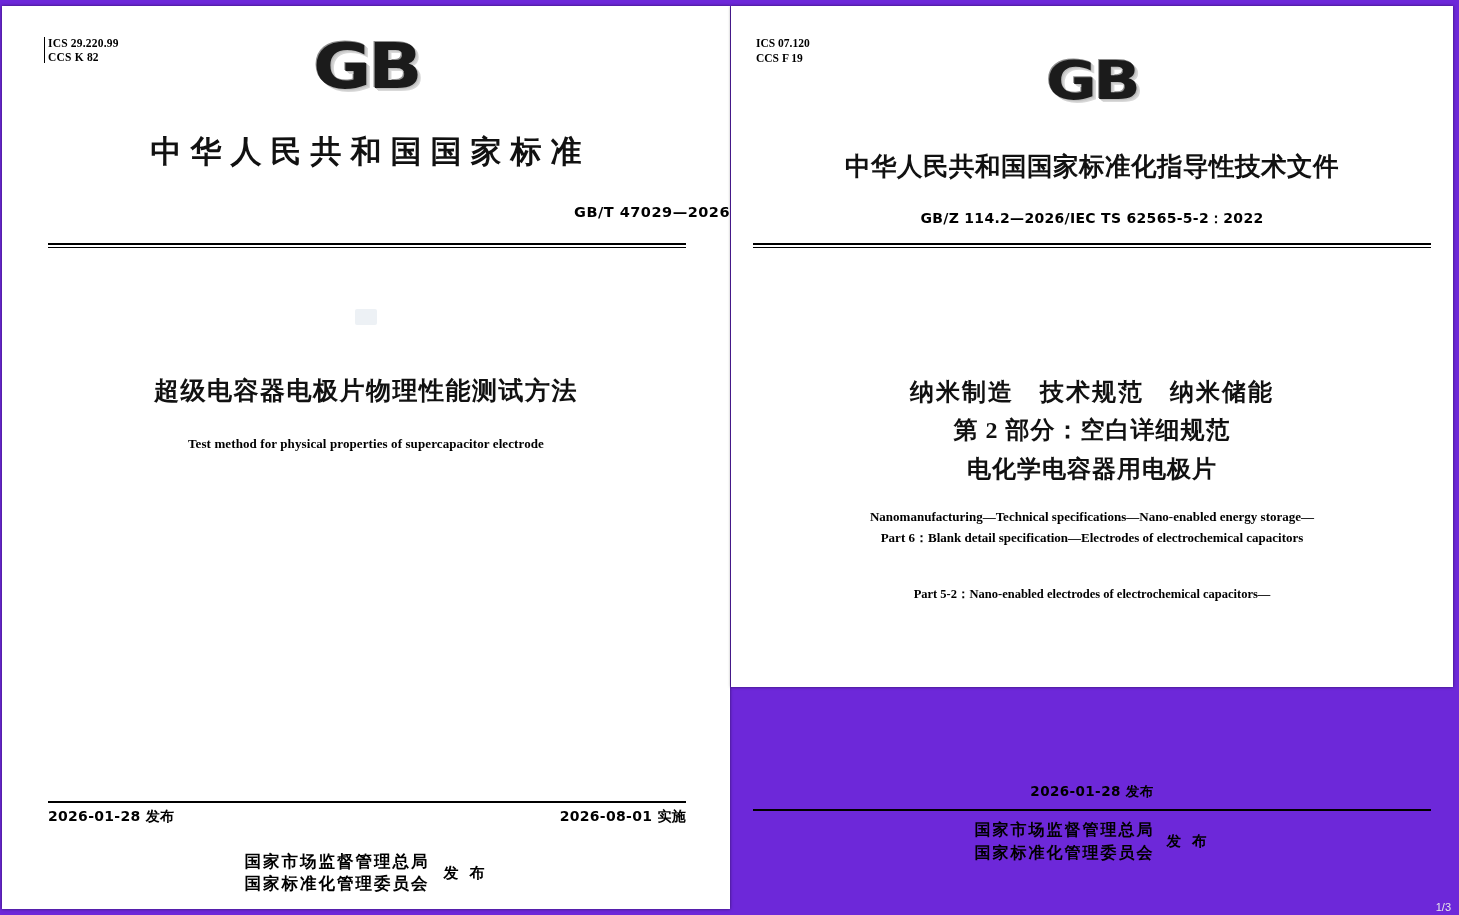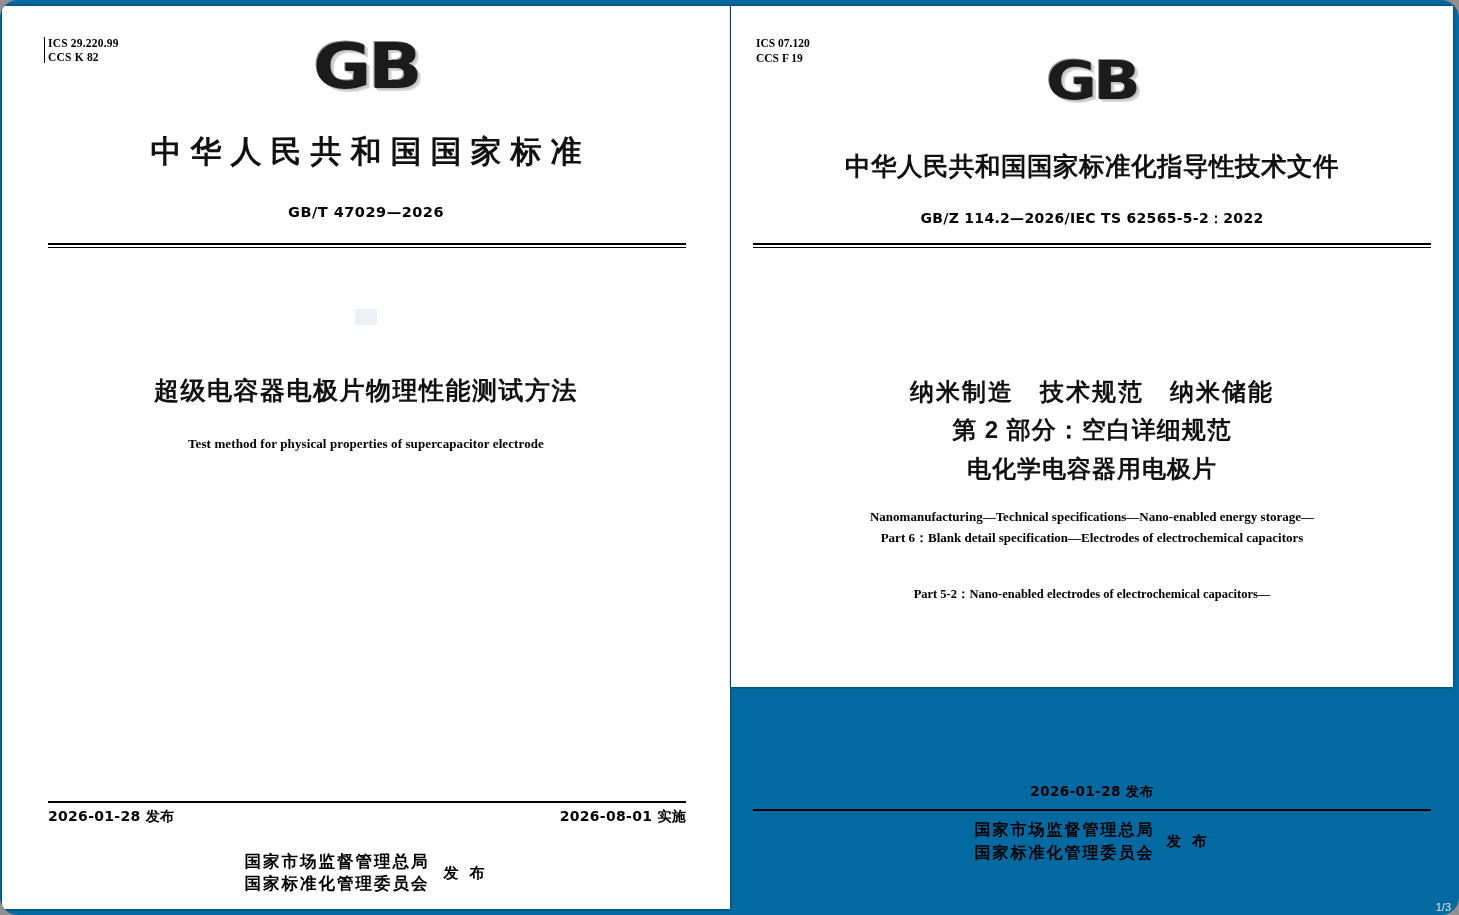--- a/index.html
+++ b/index.html
@@ -5,23 +5,22 @@
   html, body {
     margin: 0;
     padding: 0;
     background: #8f8f8f;
     font-family: "Liberation Serif", serif;
   }
   .viewer {
     position: relative;
     width: 1459px;
     height: 915px;
-    background: #0369a1;
+    background: #6d28d9;
     overflow: hidden;
-    border-radius: 18px;
   }
   .pages {
     position: absolute;
     top: 6px;
     left: 0;
     width: 1459px;
     height: 903px;
     display: flex;
     gap: 0px;
   }
@@ -92,21 +91,21 @@
     font-weight: bold;
     font-size: 31px;
     letter-spacing: 9px;
     color: #111;
     text-indent: 9px;
   }
   .l-stdno {
     position: absolute;
     left: 0; right: 0;
     top: 198px;
-    text-align: center;
+    text-align: right;
     font-family: "DejaVu Sans", sans-serif;
     font-size: 14.5px;
     font-weight: bold;
     letter-spacing: 0.5px;
   }
   .l-hr-top {
     position: absolute;
     left: 46px;
     right: 44px;
     top: 237px;
@@ -249,21 +248,21 @@
     left: 0; right: 0;
     top: 4px;
     height: 1px;
     background: #000;
   }
   .r-main-cn {
     position: absolute;
     left: 0; right: 0;
     top: 367px;
     text-align: center;
-    font-family: Liberation Sans, sans-serif;
+    font-family: Liberation Serif, serif;
     font-size: 24px;
     font-weight: bold;
     line-height: 1.6;
     letter-spacing: 1px;
     color: #111;
   }
   .r-main-cn .line1 { letter-spacing: 2px; }
   .r-main-en {
     position: absolute;
     left: 0; right: 0;

